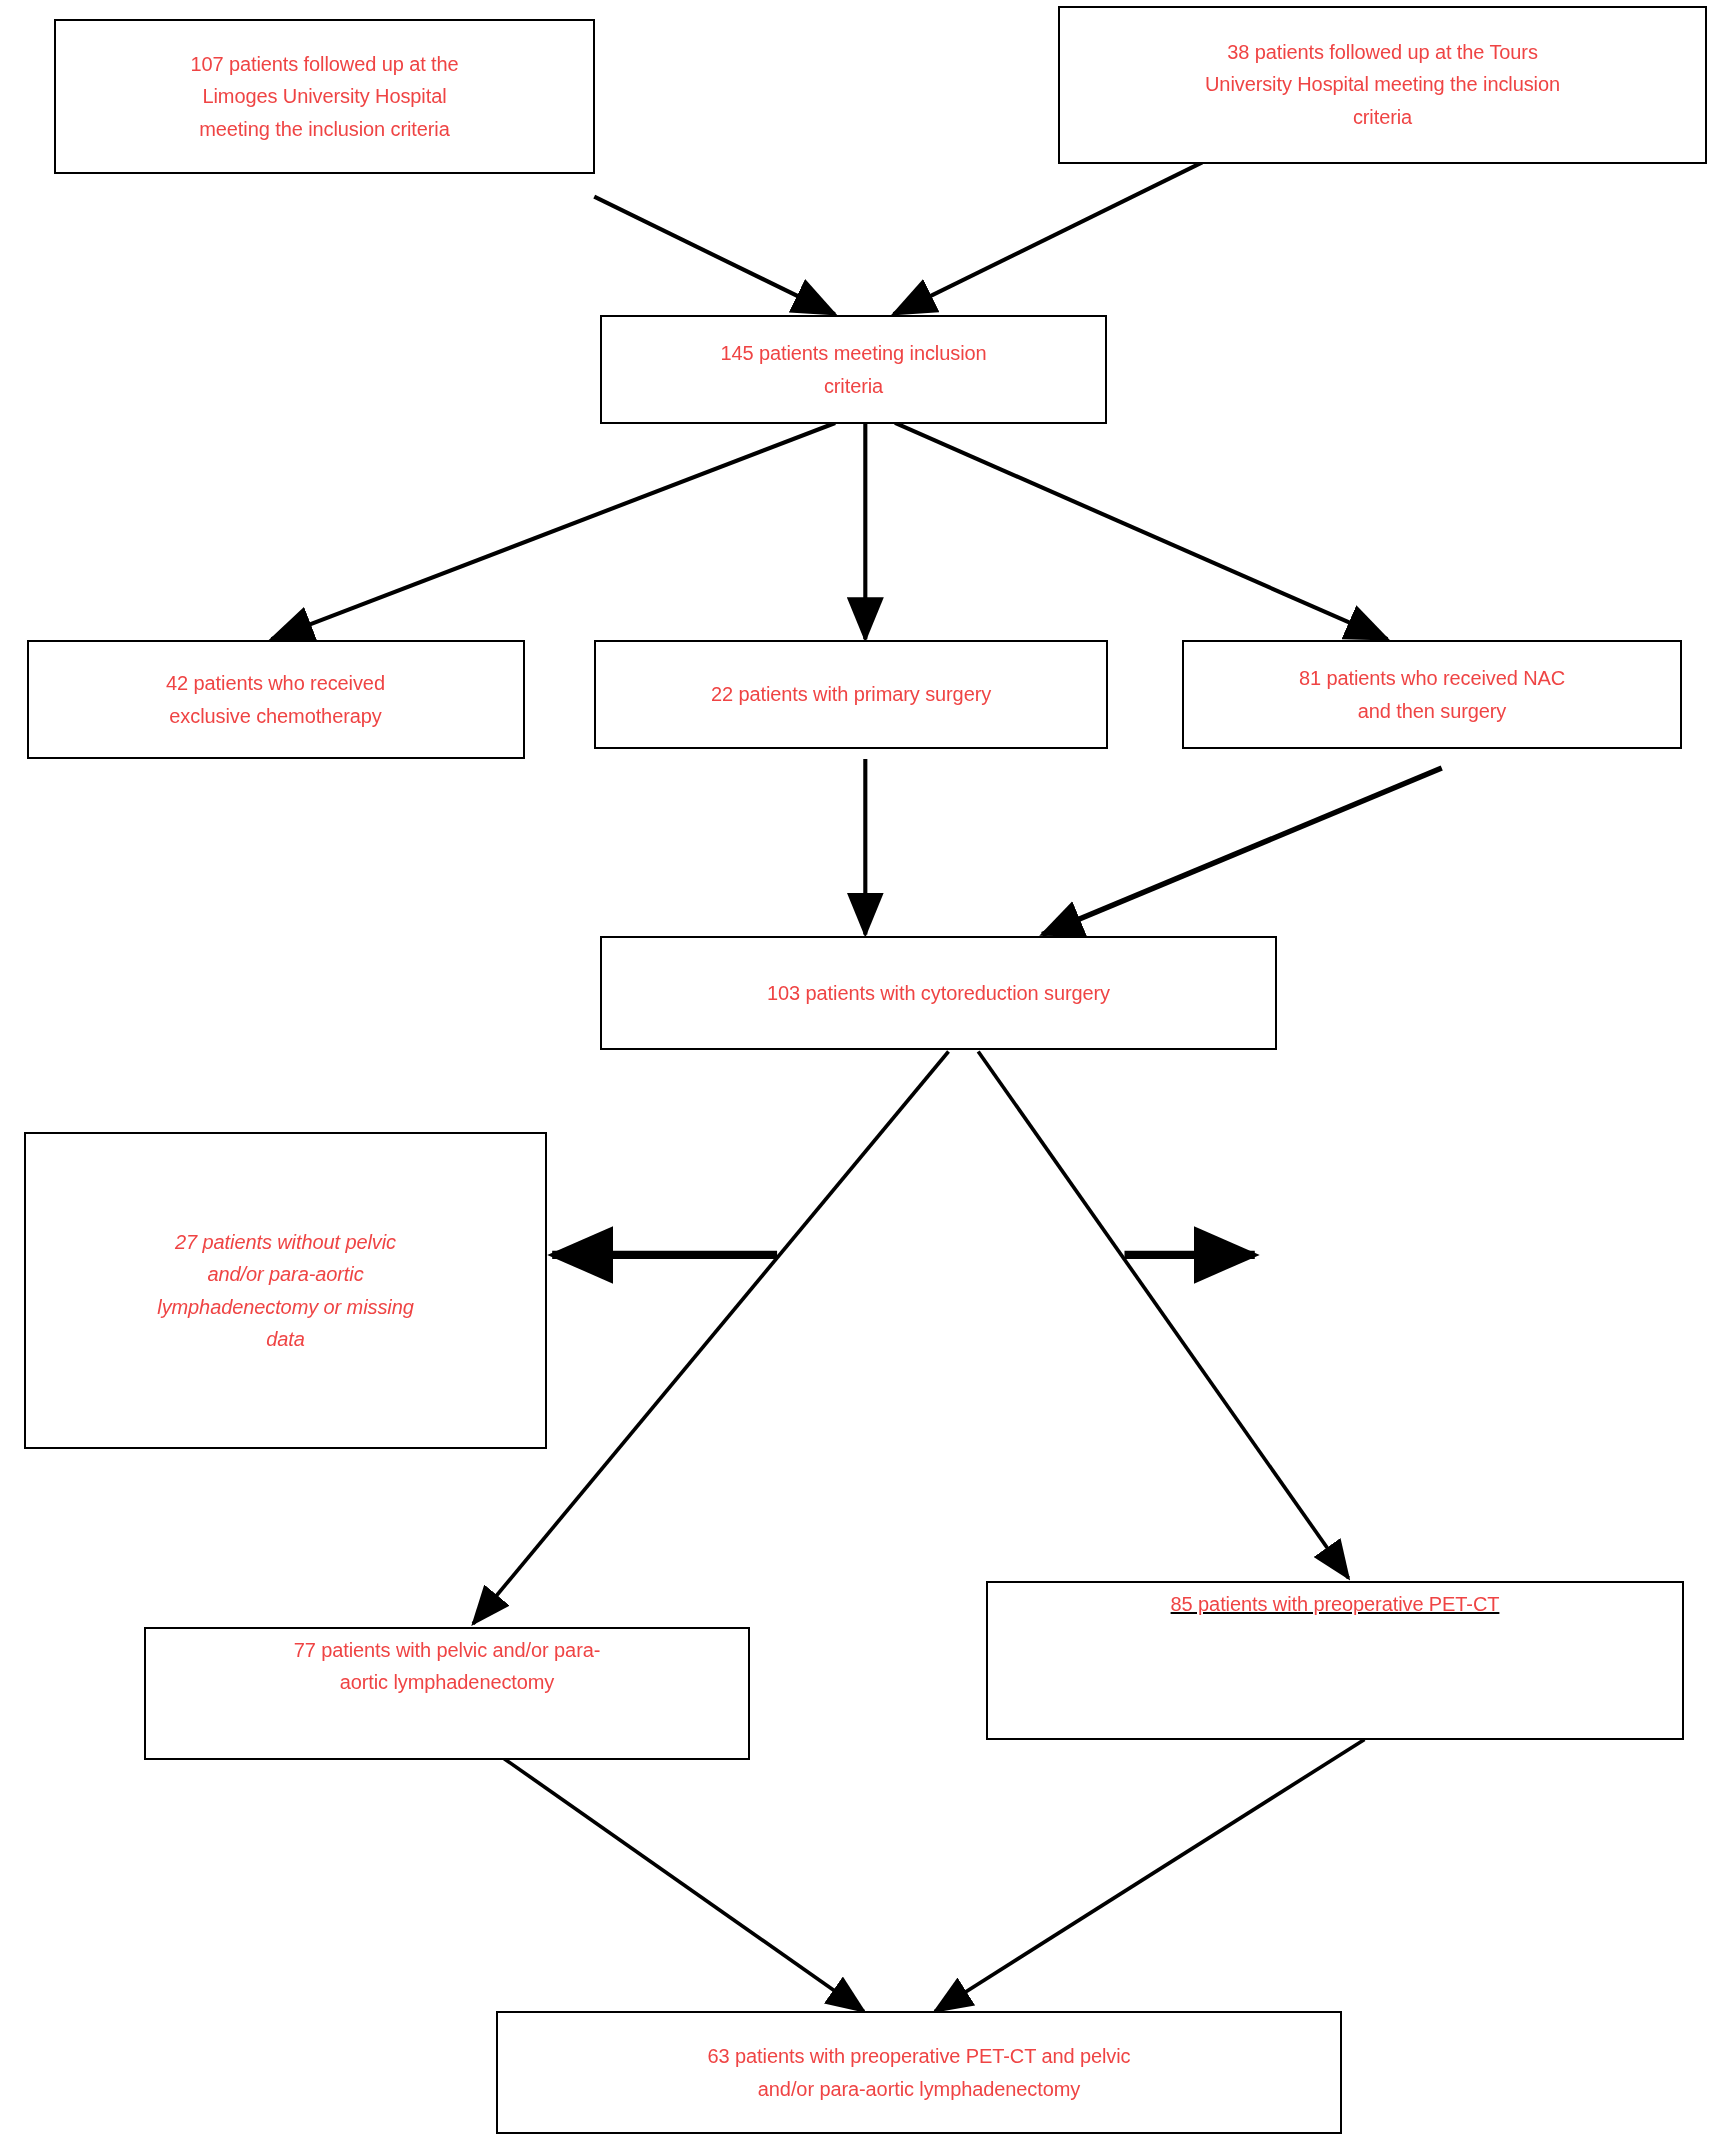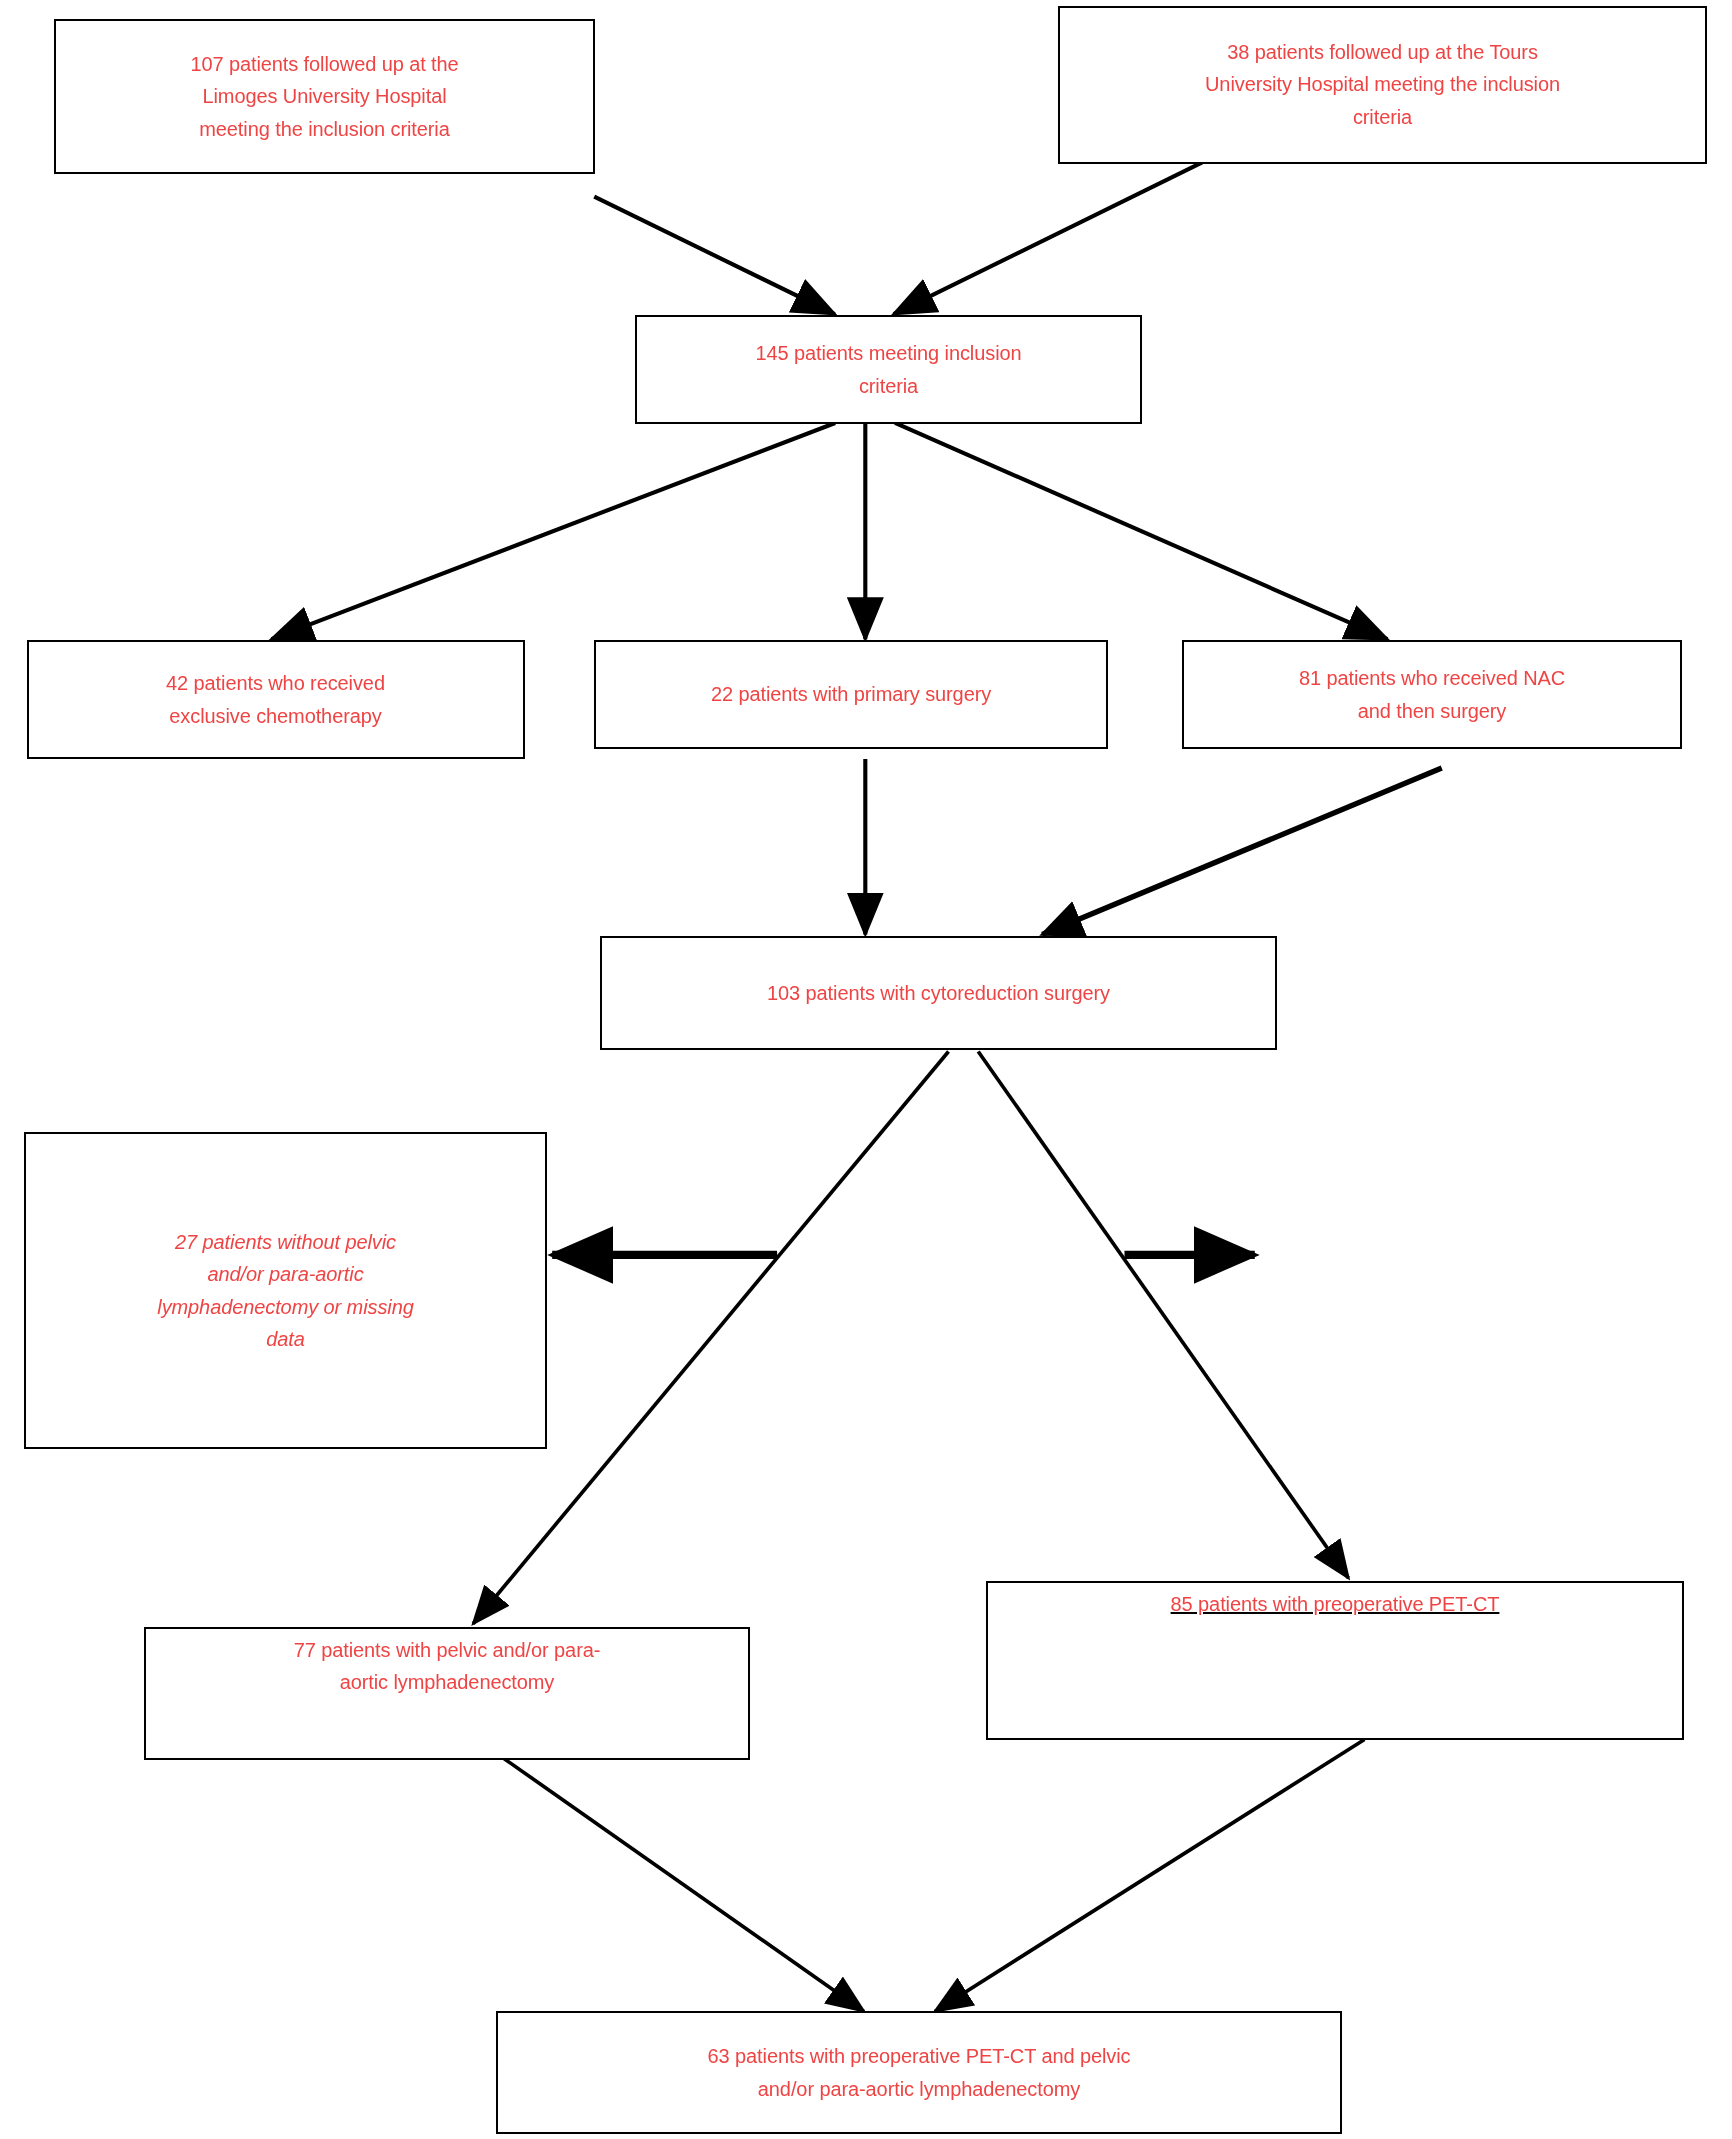--- a/index.html
+++ b/index.html
@@ -96,21 +96,21 @@
 Limoges University Hospital
 meeting the inclusion criteria</span>
   </div>
 
   <div class="node-box" style="left:1058px; top:5.5px; width:649px; height:158px;">
     <span class="node-text">38 patients followed up at the Tours
 University Hospital meeting the inclusion
 criteria</span>
   </div>
 
-  <div class="node-box" style="left:600px; top:315px; width:507px; height:109px;margin-left:35px;">
+  <div class="node-box" style="left:600px; top:315px; width:507px; height:109px;">
     <span class="node-text">145 patients meeting inclusion
 criteria</span>
   </div>
 
   <div class="node-box" style="left:26.5px; top:640px; width:498px; height:119px;">
     <span class="node-text">42 patients who received
 exclusive chemotherapy</span>
   </div>
 
   <div class="node-box" style="left:594px; top:640px; width:514px; height:109px;">

